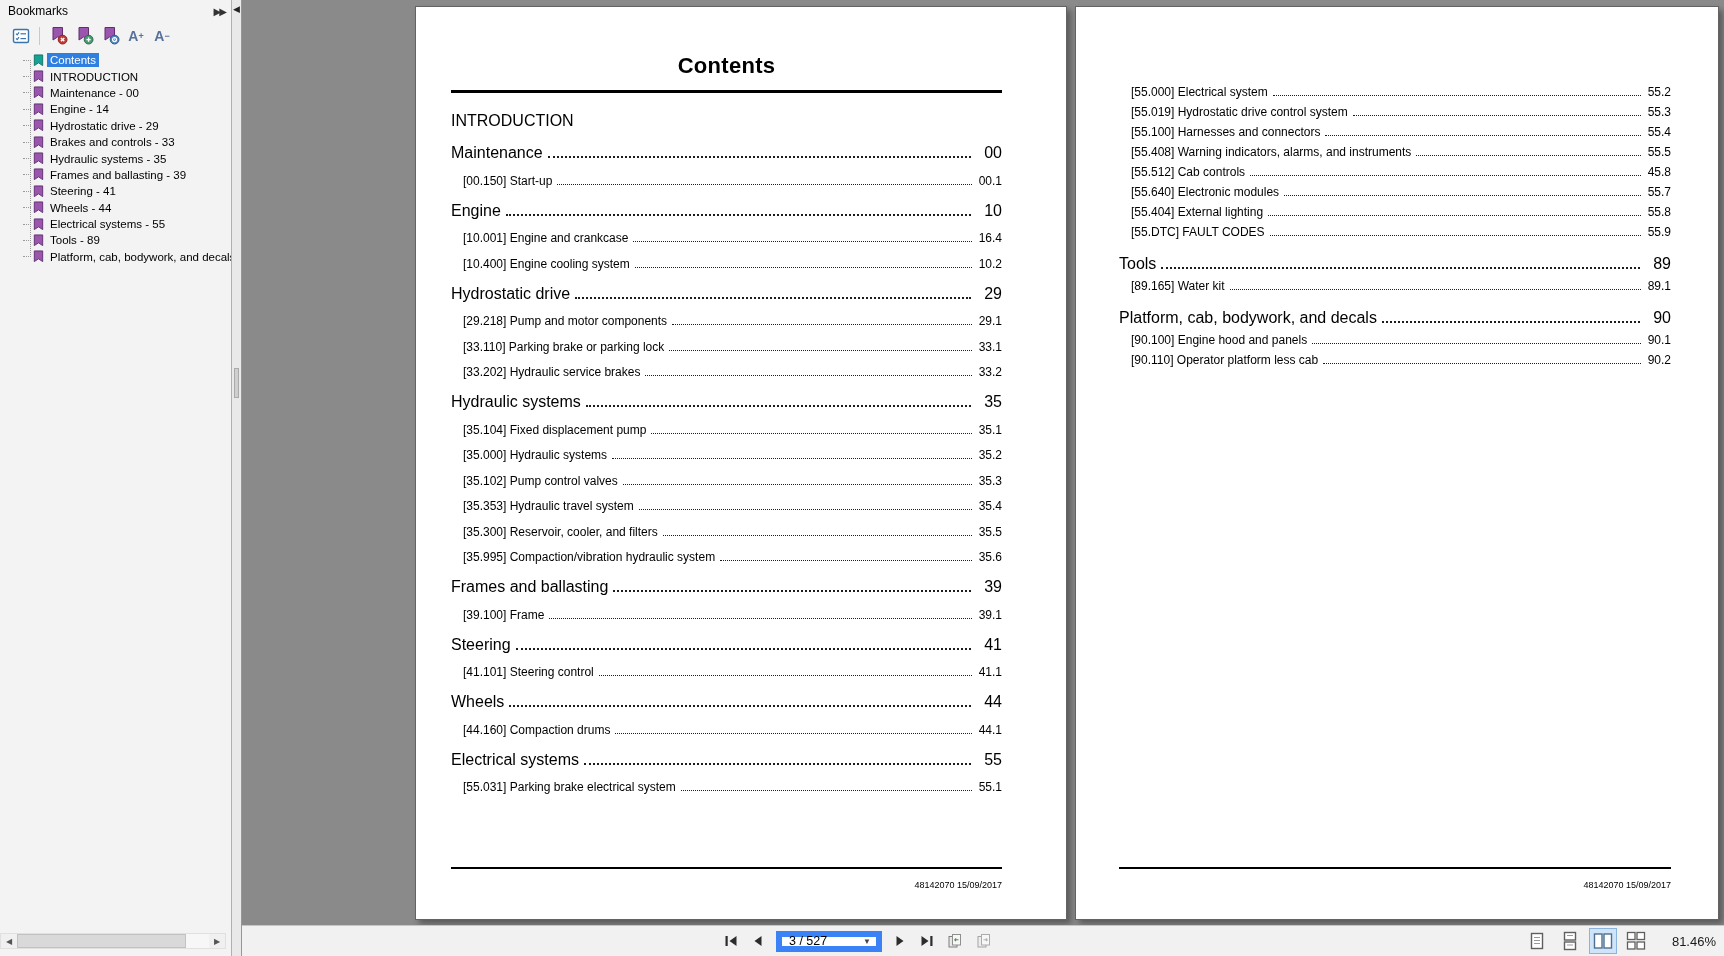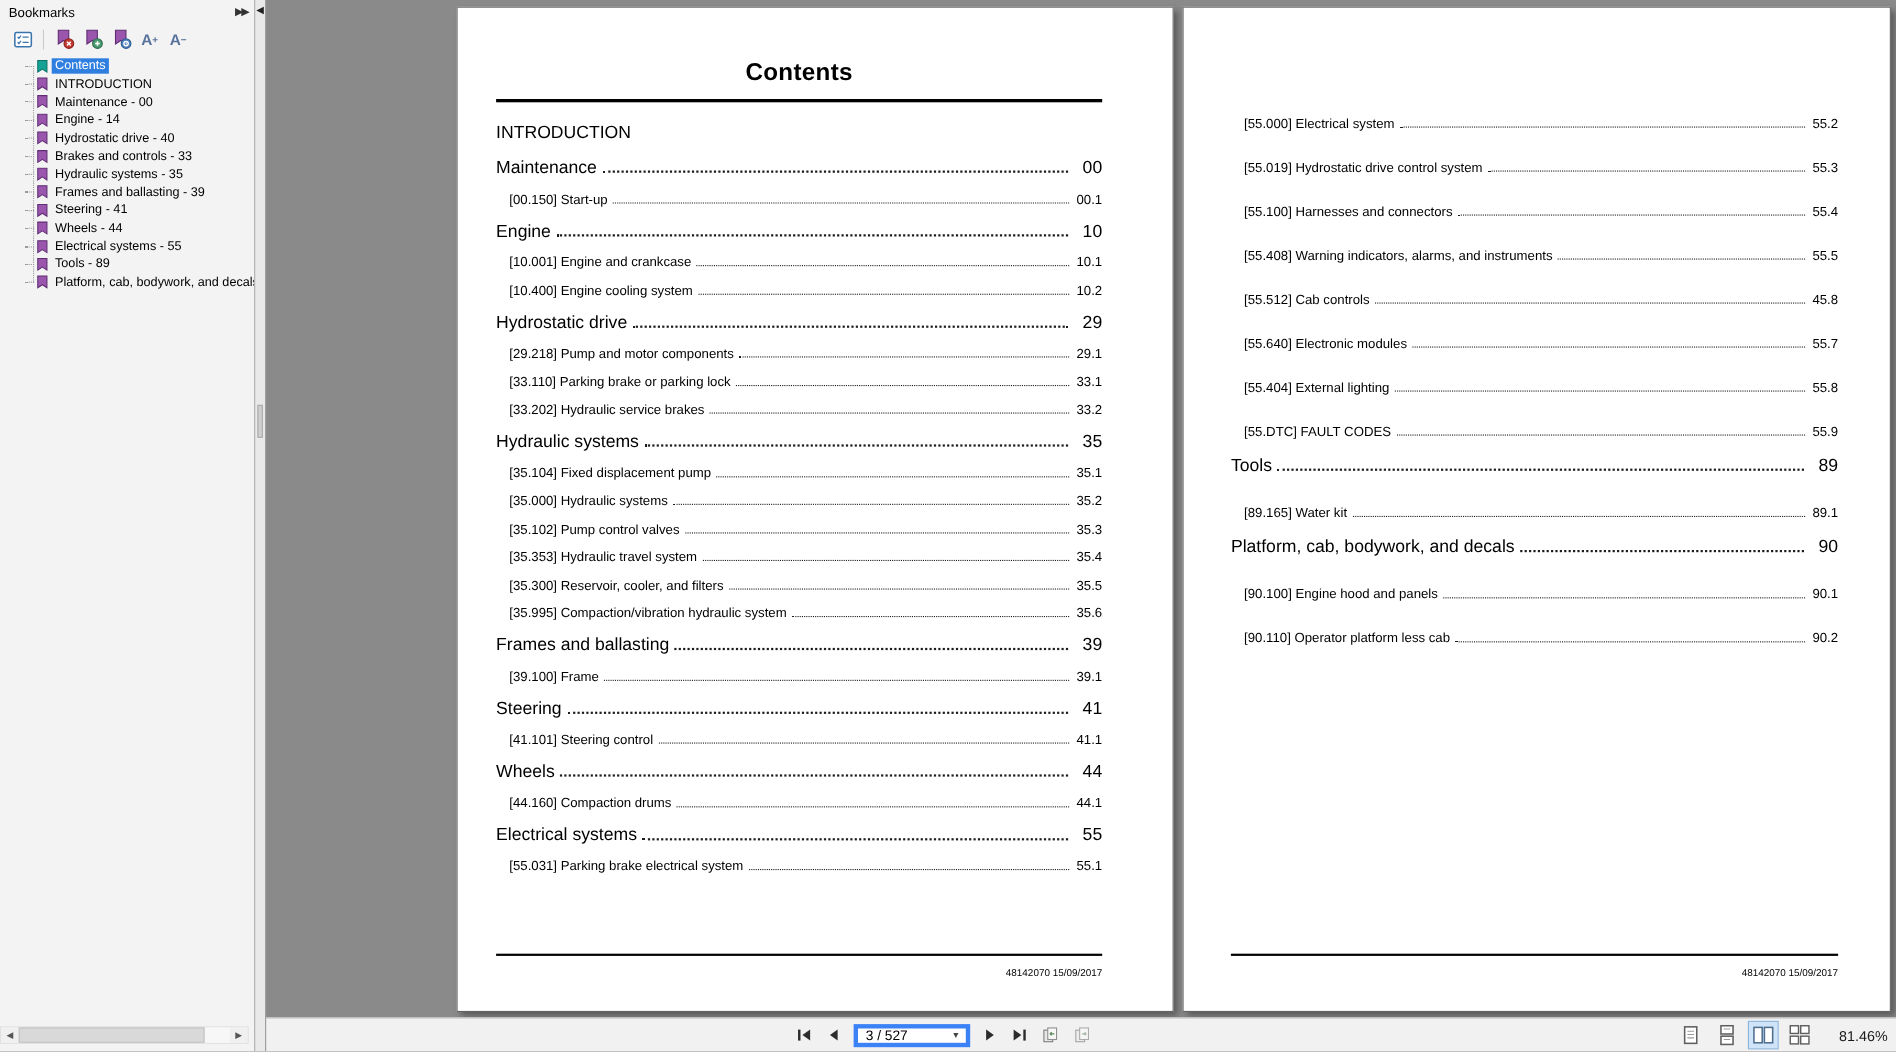--- a/index.html
+++ b/index.html
@@ -55,42 +55,42 @@
     border:1px solid #636363; box-shadow:4px 4px 6px rgba(0,0,0,0.35);
   }
   .page-left  { left:173px; width:652px; padding:46px 64px 0 35px; }
   .page-right { left:833px; width:644px; padding:72px 47px 0 43px; }
   .doc-title { font-size:22px; font-weight:bold; text-align:center; letter-spacing:0.3px; margin-bottom:11px; }
   .title-rule { height:3px; background:#000; }
   .toc-heading { font-size:16px; margin-top:19px; }
   .toc-row { display:flex; align-items:baseline; }
   .toc-row.lvl1 { font-size:16px; margin-top:14px; }
   .toc-row.lvl2 { font-size:12px; margin-top:11.5px; padding-left:12px; }
-  .page-right .toc-row.lvl2 { margin-top:26px; }
+  .page-right .toc-row.lvl2 { margin-top:6px; }
   .page-right .toc-row.lvl1 { margin-top:16px; }
   .toc-label { white-space:nowrap; }
   .leader { flex:1; border-bottom:2px dotted #1c1c1c; margin:0 0 3px 5px; }
   .lvl2 .leader { border-bottom:1.5px dotted #1c1c1c; margin-bottom:2px; }
   .toc-page { white-space:nowrap; }
   .lvl1 .toc-page { margin-left:13px; }
   .lvl2 .toc-page { margin-left:7px; }
   .page-footer { position:absolute; left:35px; right:64px; bottom:27px; text-align:right; }
   .page-right .page-footer { left:43px; right:47px; }
   .footer-rule { height:2px; background:#000; margin-bottom:5px; }
   .footer-text { font-size:9px; }
   
   .statusbar {
     height:31px; flex:none; background:#f1f1f1; border-top:1px solid #c6c6c6;
     position:relative;
   }
   .nav-cluster { position:absolute; left:480px; top:0; height:100%; display:flex; align-items:center; gap:9px; }
   .nav-btn { display:flex; align-items:center; justify-content:center; width:18px; height:20px; cursor:pointer; }
   .nav-btn svg { fill:#2c2c2c; }
   .page-box {
-    width:106px; height:21px; background:#fff; border:4px solid #3b82f6;
+    width:106px; height:21px; background:#fff; border:6px solid #3b82f6;
     display:flex; align-items:center; font-size:12.5px; padding-left:7px; cursor:text;
   }
   .page-box .caret { margin-left:auto; padding:0 5px; font-size:8px; color:#444; cursor:pointer; }
   .view-btn { display:flex; align-items:center; justify-content:center; width:20px; height:20px; cursor:pointer; }
   .right-cluster { position:absolute; right:8px; top:0; height:100%; display:flex; align-items:center; gap:7px; }
   .layout-btn { display:flex; align-items:center; justify-content:center; width:26px; height:24px; cursor:pointer; }
   .layout-btn.selected { background:#cfe4f8; outline:1px solid #8ab4dd; }
   .zoom-text { font-size:13px; margin-left:16px; color:#1a1a1a; }
 </style>
 </head>
@@ -184,21 +184,21 @@
     </span>
     <span class="bm-label">Engine - 14</span>
   </div>
         <div class="bm-row">
     <span class="bm-stub"></span>
     <span class="bm-ico">
       <svg width="13" height="13" viewBox="0 0 14 14">
               <path class="ribbon" d="M2.5 1 h9 v11.5 l-4.5 -3 -4.5 3 z"></path>
             </svg>
     </span>
-    <span class="bm-label">Hydrostatic drive - 40</span>
+    <span class="bm-label">Hydrostatic drive - 29</span>
   </div>
         <div class="bm-row">
     <span class="bm-stub"></span>
     <span class="bm-ico">
       <svg width="13" height="13" viewBox="0 0 14 14">
               <path class="ribbon" d="M2.5 1 h9 v11.5 l-4.5 -3 -4.5 3 z"></path>
             </svg>
     </span>
     <span class="bm-label">Brakes and controls - 33</span>
   </div>
@@ -300,21 +300,21 @@
     <span class="toc-page">00.1</span>
   </div>
             <div class="toc-row lvl1">
     <span class="toc-label">Engine</span>
     <span class="leader"></span>
     <span class="toc-page">10</span>
   </div>
             <div class="toc-row lvl2">
     <span class="toc-label">[10.001] Engine and crankcase</span>
     <span class="leader"></span>
-    <span class="toc-page">10.1</span>
+    <span class="toc-page">16.4</span>
   </div>
             <div class="toc-row lvl2">
     <span class="toc-label">[10.400] Engine cooling system</span>
     <span class="leader"></span>
     <span class="toc-page">10.2</span>
   </div>
             <div class="toc-row lvl1">
     <span class="toc-label">Hydrostatic drive</span>
     <span class="leader"></span>
     <span class="toc-page">29</span>

